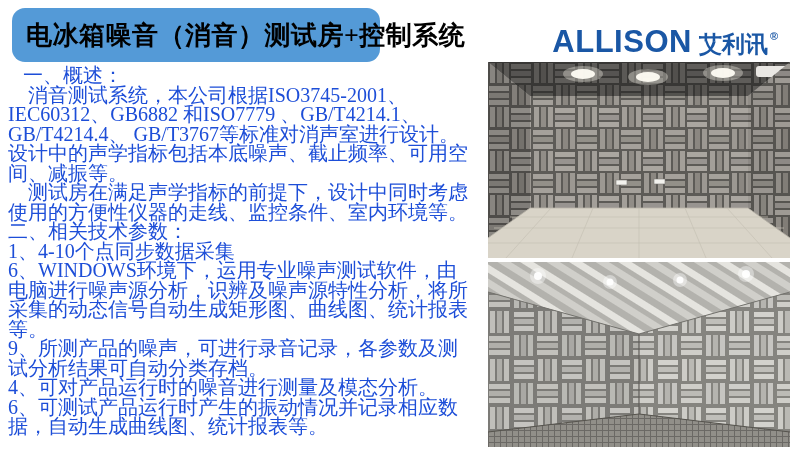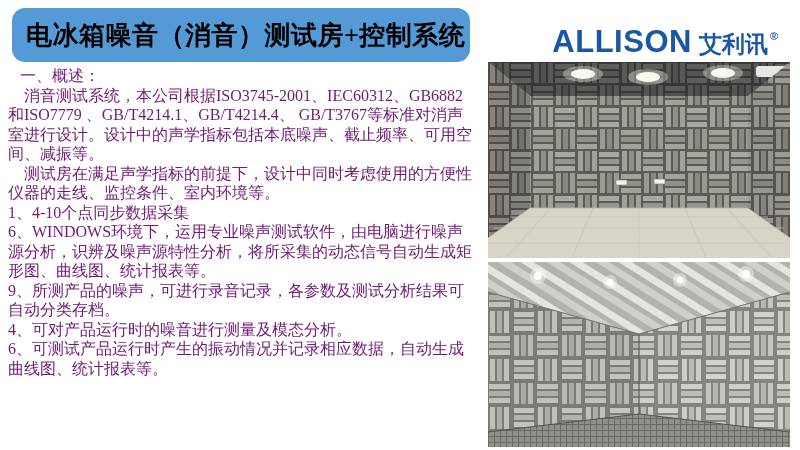--- a/index.html
+++ b/index.html
@@ -2,39 +2,39 @@
 <html><head>
 <meta charset="utf-8">
 <style>
   html,body{margin:0;padding:0;background:#ffffff;}
   .page{
     position:relative;width:800px;height:450px;background:#ffffff;overflow:hidden;
     font-family:"Liberation Serif","DejaVu Serif",serif;color:#1a1a1a;
   }
   
   .banner{
-    position:absolute;left:12px;top:8px;width:458px;height:54px;
+    position:absolute;left:12px;top:8px;width:368px;height:54px;
     background:#549ad7;border-radius:13px;
     display:flex;align-items:center;padding:0 14px;box-sizing:border-box;
   }
   .banner-title{
     font-size:26px;font-weight:bold;color:#000000;letter-spacing:0.5px;white-space:nowrap;
   }
   
   .logo{
     position:absolute;right:22px;top:24px;display:flex;align-items:baseline;
     color:#1a57a5;font-family:"Liberation Sans","DejaVu Sans",sans-serif;
   }
   .logo-latin{font-size:31px;font-weight:800;letter-spacing:0.5px;}
   .logo-cn{font-size:23px;font-weight:bold;margin-left:7px;}
   .logo-reg{font-size:11px;font-weight:bold;position:relative;top:-12px;margin-left:2px;}
   
   .body-text{
     position:absolute;left:8px;top:66px;width:468px;
-    font-size:16px;line-height:19.5px;color:#701a75;
+    font-size:20px;line-height:19.5px;color:#1d4ed8;
   }
   .body-text p{margin:0;padding:0;}
   .ind-sm{text-indent:0.75em;}
   .ind1{text-indent:1em;}
   
   .photo{position:absolute;overflow:hidden;background:#777;}
   .photo svg{display:block;width:100%;height:100%;}
   .photo-top{left:488px;top:62px;width:302px;height:196px;}
   .photo-bottom{left:488px;top:262px;width:302px;height:185px;}
 </style>
@@ -50,20 +50,21 @@
   <div class="logo">
     <span class="logo-latin">ALLISON</span>
     <span class="logo-cn">艾利讯</span>
     <span class="logo-reg">®</span>
   </div>
 
   <div class="body-text">
     <p class="ind-sm">一、概述：</p>
     <p class="ind1">消音测试系统，本公司根据ISO3745-2001、IEC60312、GB6882 和ISO7779 、GB/T4214.1、GB/T4214.4、 GB/T3767等标准对消声室进行设计。设计中的声学指标包括本底噪声、截止频率、可用空间、减振等。</p>
     <p class="ind1">测试房在满足声学指标的前提下，设计中同时考虑使用的方便性仪器的走线、监控条件、室内环境等。</p>
+    <p>二、相关技术参数：</p>
     <p>1、4-10个点同步数据采集</p>
     <p>6、WINDOWS环境下，运用专业噪声测试软件，由电脑进行噪声源分析，识辨及噪声源特性分析，将所采集的动态信号自动生成矩形图、曲线图、统计报表等。</p>
     <p>9、所测产品的噪声，可进行录音记录，各参数及测试分析结果可自动分类存档。</p>
     <p>4、可对产品运行时的噪音进行测量及模态分析。</p>
     <p>6、可测试产品运行时产生的振动情况并记录相应数据，自动生成曲线图、统计报表等。</p>
   </div>
 
   <div class="photo photo-top" title="半消声室内部照片：墙面与顶面吸音尖劈，瓷砖地面">
     <svg viewBox="0 0 302 196" preserveAspectRatio="none" aria-hidden="true">
       <defs>

